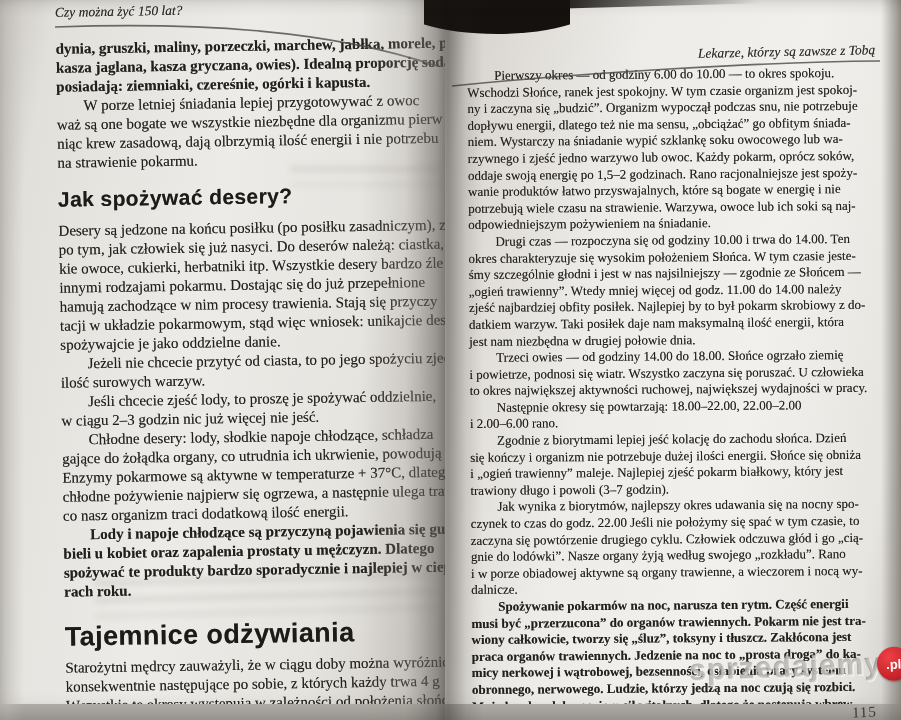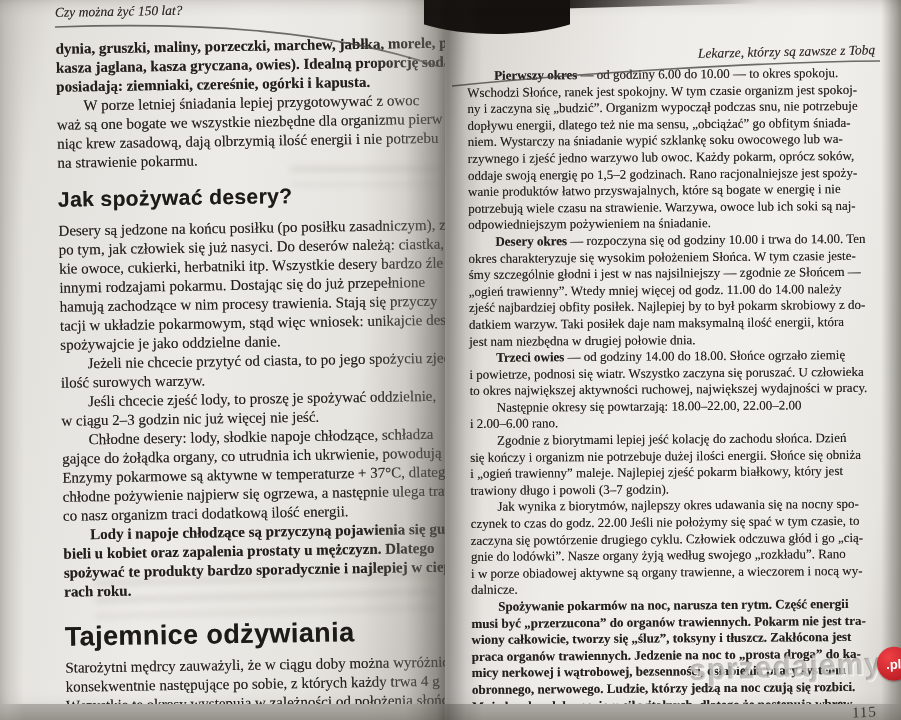--- a/index.html
+++ b/index.html
@@ -19,21 +19,21 @@
   #right-content{padding:68px 0 0 22px;transform:rotate(-.45deg);transform-origin:20px 60px;}
   .running-head{font-style:italic;font-size:13.5px;line-height:14px;color:#2e2b28;}
   #right-head{position:absolute;top:44px;right:26px;font-style:italic;font-size:13.5px;
               color:#2e2b28;transform:rotate(-1.2deg);text-shadow:0 0 .5px rgba(30,28,25,.5);}
   #left-head{margin-bottom:20px;}
   #left-content .line{font-size:15px;line-height:19px;white-space:nowrap;}
   #right-content .line{font-size:13px;line-height:16.6px;white-space:nowrap;}
   .para{margin:0;}
   .para.bold .line{font-weight:bold;}
   .line.indent{padding-left:27px;}
-  .line b{font-weight:bold;}
+  .line b{font-weight:normal;}
   .heading{font-family:"Liberation Sans","DejaVu Sans",sans-serif;font-weight:bold;
            color:#1d1b18;line-height:1;letter-spacing:.4px;}
   .heading.md{font-size:21px;margin:16px 0 12px 0;}
   .heading.lg{font-size:27px;margin:22px 0 8px 0;}
 
   
   .ghost{position:absolute;background:repeating-linear-gradient(180deg,
           rgba(125,122,115,.5) 0 6px,rgba(0,0,0,0) 6px 17px);
          filter:blur(3px);opacity:.3;pointer-events:none;}
   #ghost1{left:95px;top:576px;width:340px;height:38px;transform:rotate(-1.5deg);}
@@ -145,21 +145,21 @@
             <div class="line">ny i zaczyna się „budzić”. Organizm wypoczął podczas snu, nie potrzebuje</div>
             <div class="line">dopływu energii, dlatego też nie ma sensu, „obciążać” go obfitym śniada-</div>
             <div class="line">niem. Wystarczy na śniadanie wypić szklankę soku owocowego lub wa-</div>
             <div class="line">rzywnego i zjeść jedno warzywo lub owoc. Każdy pokarm, oprócz soków,</div>
             <div class="line">oddaje swoją energię po 1,5–2 godzinach. Rano racjonalniejsze jest spoży-</div>
             <div class="line">wanie produktów łatwo przyswajalnych, które są bogate w energię i nie</div>
             <div class="line">potrzebują wiele czasu na strawienie. Warzywa, owoce lub ich soki są naj-</div>
             <div class="line">odpowiedniejszym pożywieniem na śniadanie.</div>
           </div>
           <div class="para">
-            <div class="line indent"><b>Desery okres</b> — rozpoczyna się od godziny 10.00 i trwa do 14.00. Ten</div>
+            <div class="line indent"><b>Drugi czas</b> — rozpoczyna się od godziny 10.00 i trwa do 14.00. Ten</div>
             <div class="line">okres charakteryzuje się wysokim położeniem Słońca. W tym czasie jeste-</div>
             <div class="line">śmy szczególnie głodni i jest w nas najsilniejszy — zgodnie ze Słońcem —</div>
             <div class="line">„ogień trawienny”. Wtedy mniej więcej od godz. 11.00 do 14.00 należy</div>
             <div class="line">zjeść najbardziej obfity posiłek. Najlepiej by to był pokarm skrobiowy z do-</div>
             <div class="line">datkiem warzyw. Taki posiłek daje nam maksymalną ilość energii, która</div>
             <div class="line">jest nam niezbędna w drugiej połowie dnia.</div>
           </div>
           <div class="para">
             <div class="line indent"><b>Trzeci owies</b> — od godziny 14.00 do 18.00. Słońce ogrzało ziemię</div>
             <div class="line">i powietrze, podnosi się wiatr. Wszystko zaczyna się poruszać. U człowieka</div>

